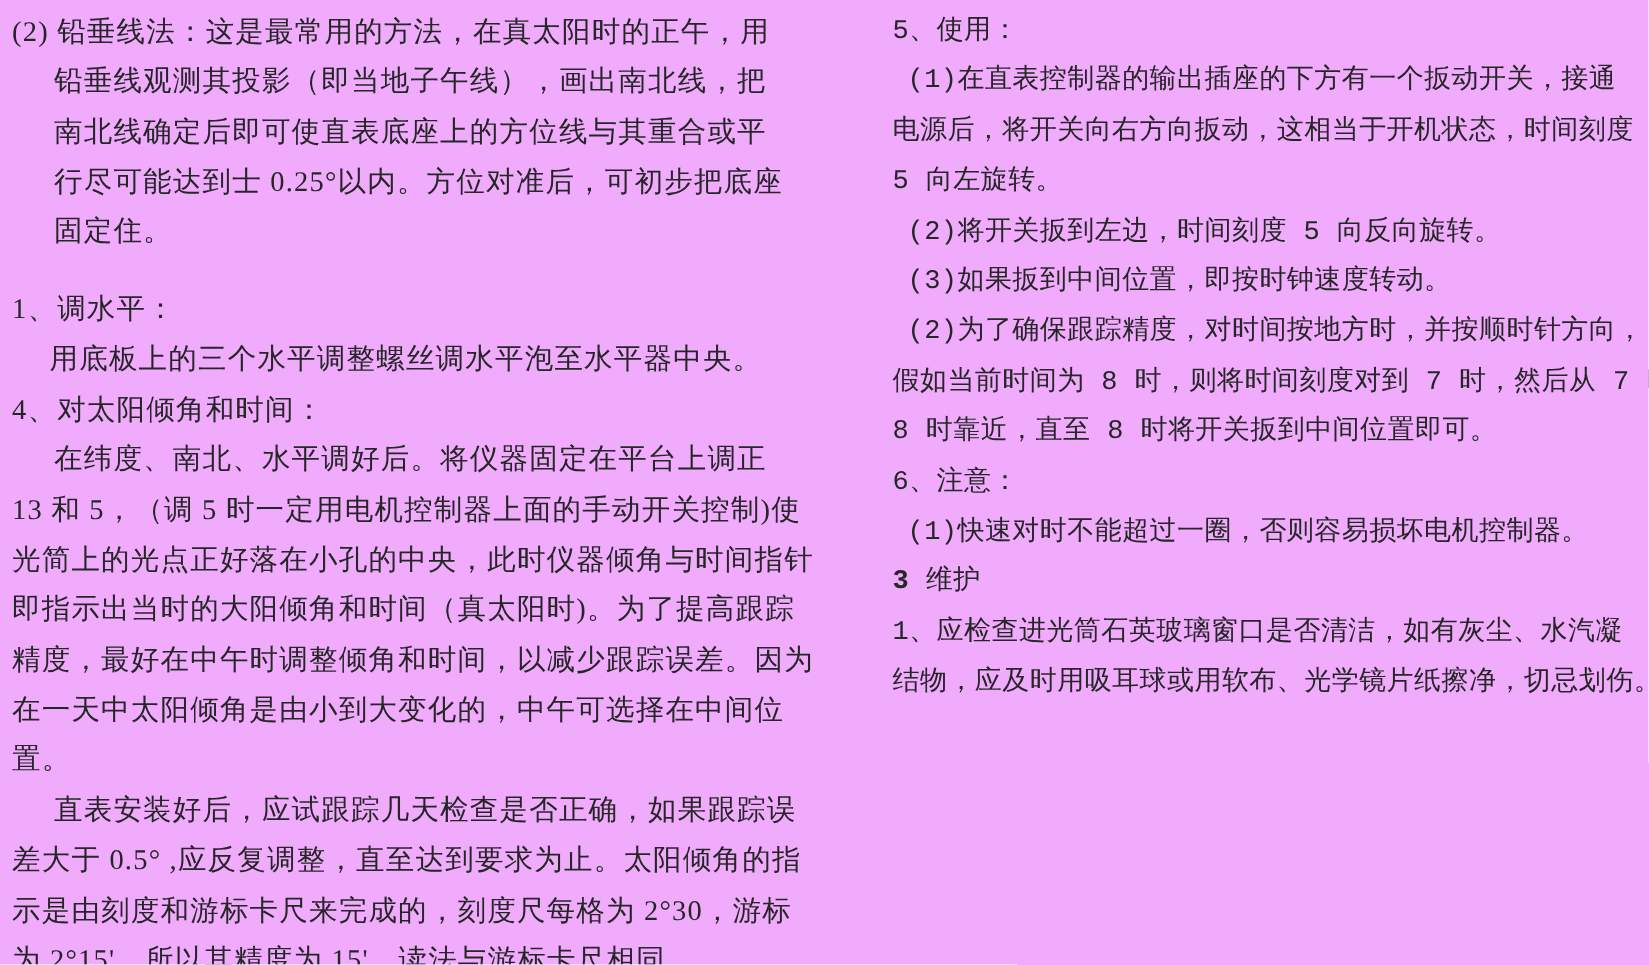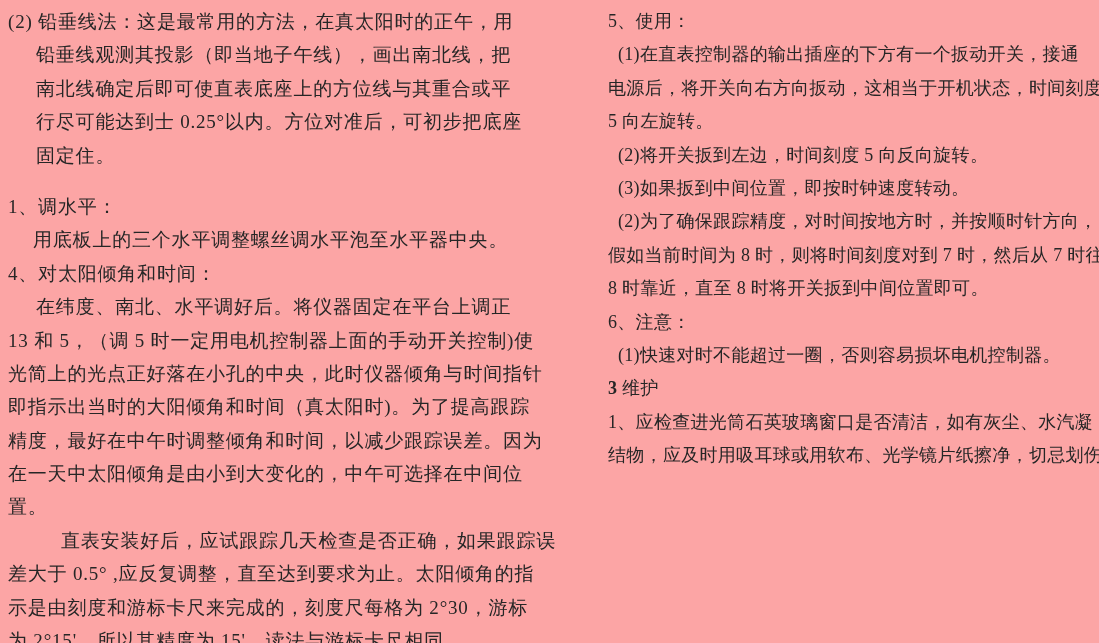--- a/index.html
+++ b/index.html
@@ -18,22 +18,23 @@
   }
   .col {
     position: absolute;
     top: 5px;
   }
   .col-left {
     left: 8px;
     width: 548px;
   }
   .col-right {
-    left: 608px;
+    left: 595px;
     width: 488px;
+    font-family: Liberation Mono, monospace;
   }
   .line {
     height: 33.4px;
     line-height: 33.4px;
     white-space: nowrap;
     overflow: visible;
   }
   .col-left .line {
     font-size: 19px;
     letter-spacing: 0.8px;
@@ -45,38 +46,38 @@
   .line .bold-num {
     font-weight: bold;
   }
   .gap-before {
     margin-top: 18px;
   }
 </style>
 </head>
 <body style="color: rgb(38, 38, 38);">
 
-<div class="page" style="background: #fca5a5;">
+<div class="page" style="background: #f0abfc;">
   <div class="col col-left">
       <div class="line">(2) 铅垂线法：这是最常用的方法，在真太阳时的正午，用</div>
       <div class="line" style="padding-left: 28px;">铅垂线观测其投影（即当地子午线），画出南北线，把</div>
       <div class="line" style="padding-left: 28px;">南北线确定后即可使直表底座上的方位线与其重合或平</div>
       <div class="line" style="padding-left: 28px;">行尽可能达到士 0.25°以内。方位对准后，可初步把底座</div>
-      <div class="line" style="padding-left: 28px;">固定住。</div>
+      <div class="line" style="padding-left: 28px; font-family: Liberation Mono, monospace;">固定住。</div>
       <div class="line gap-before">1、调水平：</div>
       <div class="line" style="padding-left: 25px;">用底板上的三个水平调整螺丝调水平泡至水平器中央。</div>
       <div class="line">4、对太阳倾角和时间：</div>
       <div class="line" style="padding-left: 28px;">在纬度、南北、水平调好后。将仪器固定在平台上调正</div>
       <div class="line">13 和 5，（调 5 时一定用电机控制器上面的手动开关控制)使</div>
       <div class="line">光简上的光点正好落在小孔的中央，此时仪器倾角与时间指针</div>
       <div class="line">即指示出当时的大阳倾角和时间（真太阳时)。为了提高跟踪</div>
       <div class="line">精度，最好在中午时调整倾角和时间，以减少跟踪误差。因为</div>
       <div class="line">在一天中太阳倾角是由小到大变化的，中午可选择在中间位</div>
       <div class="line">置。</div>
-      <div class="line" style="padding-left: 28px; text-align: right;">直表安装好后，应试跟踪几天检查是否正确，如果跟踪误</div>
+      <div class="line" style="padding-left: 28px;">直表安装好后，应试跟踪几天检查是否正确，如果跟踪误</div>
       <div class="line">差大于 0.5° ,应反复调整，直至达到要求为止。太阳倾角的指</div>
       <div class="line">示是由刻度和游标卡尺来完成的，刻度尺每格为 2°30，游标</div>
       <div class="line">为 2°15'，所以其精度为 15'，读法与游标卡尺相同。</div>
     </div>
   <div class="col col-right">
       <div class="line">5、使用：</div>
       <div class="line" style="padding-left: 10px;">(1)在直表控制器的输出插座的下方有一个扳动开关，接通</div>
       <div class="line">电源后，将开关向右方向扳动，这相当于开机状态，时间刻度</div>
       <div class="line">5 向左旋转。</div>
       <div class="line" style="padding-left: 10px;">(2)将开关扳到左边，时间刻度 5 向反向旋转。</div>

